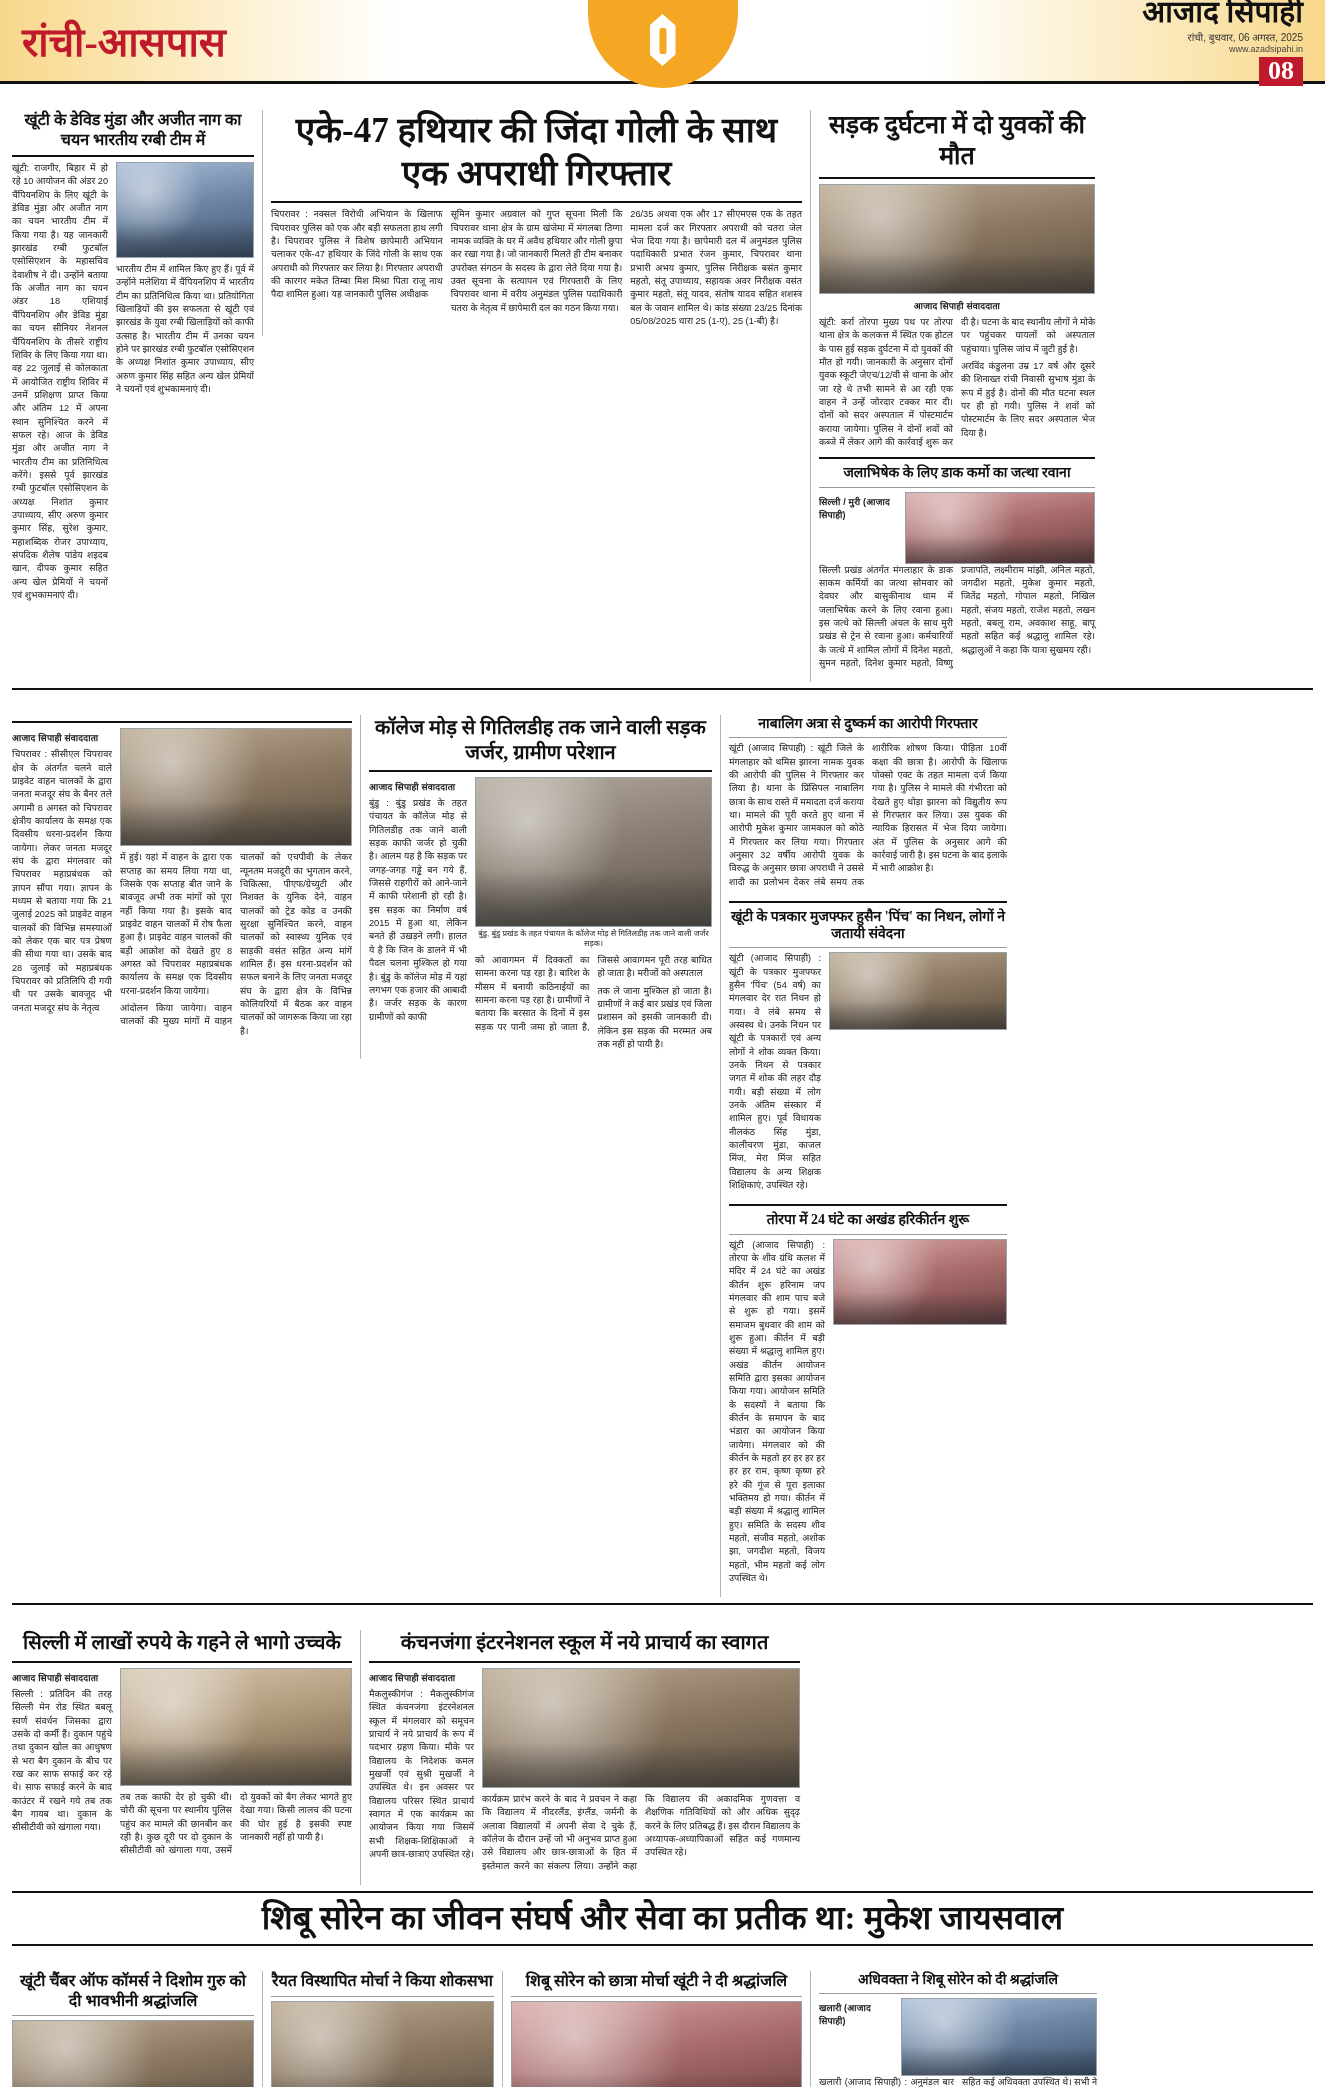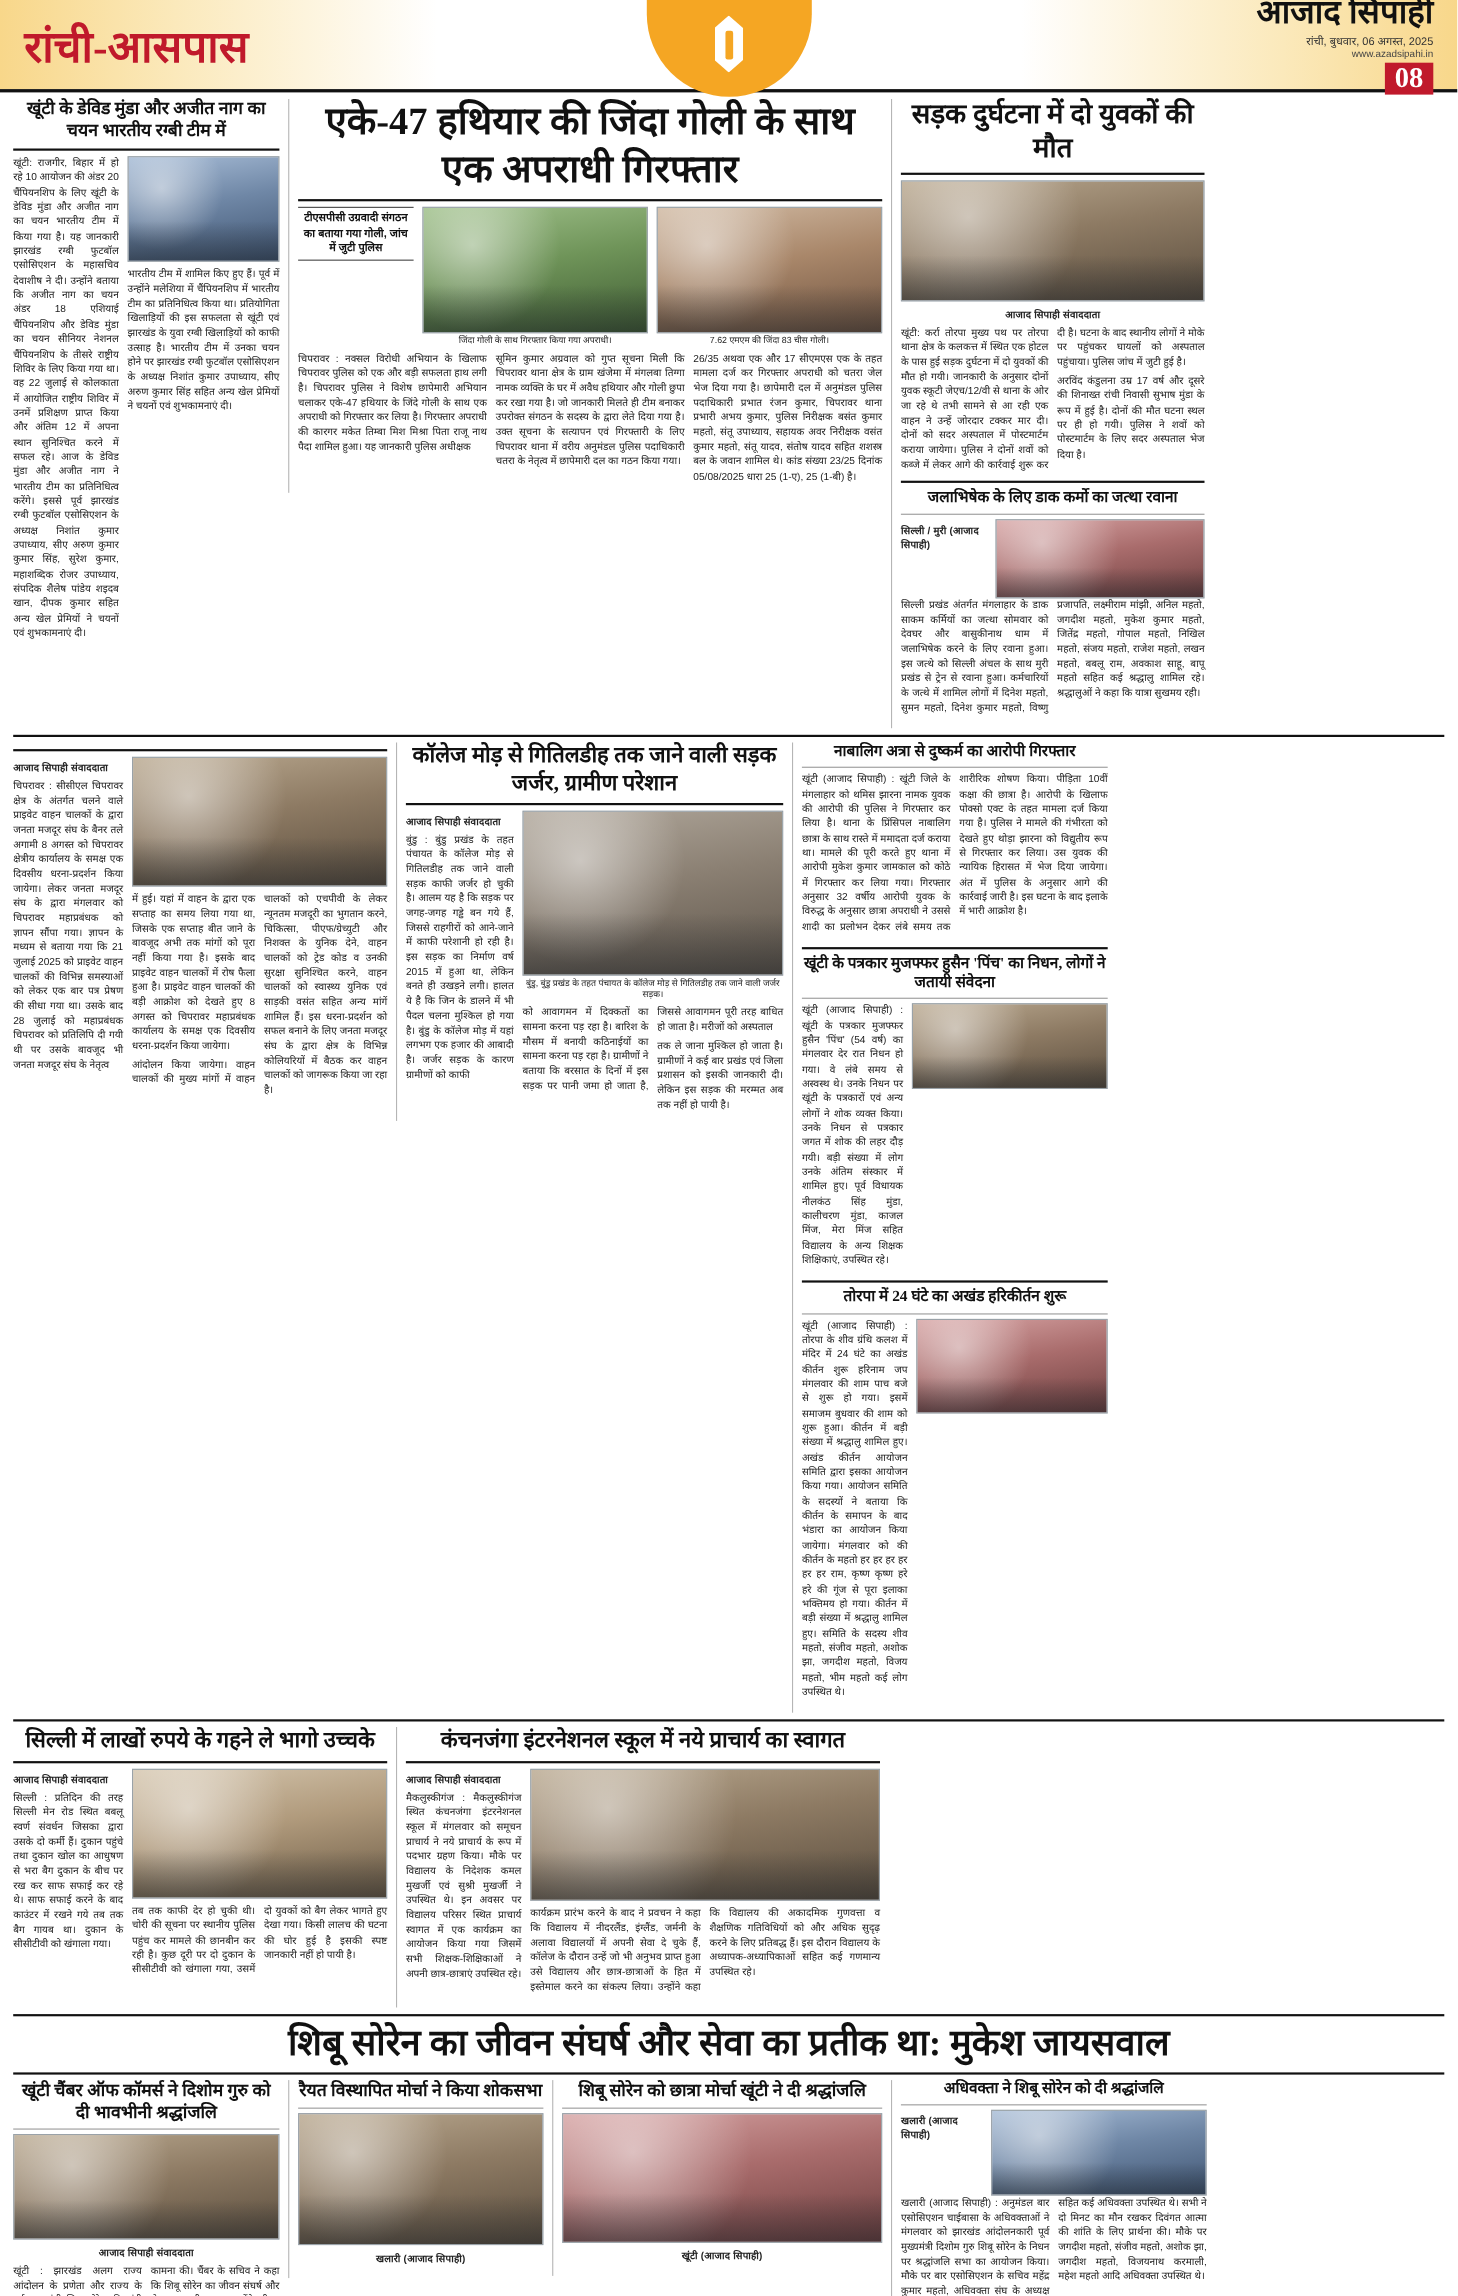--- a/index.html
+++ b/index.html
@@ -105,21 +105,21 @@
     display: flex;
     gap: 8px;
     align-items: flex-start;
   }
   .rule-h {
     border-top: 2px solid #111;
     margin: 6px 0 5px 0;
   }
   .rule-thin { border-top: 1px solid #999; margin: 4px 0; }
 
-  .col { display: flex; flex-direction: column; }
+  .col { display: flex; flex-direction: column; margin-top: 20px; }
 
   h1.headline, h2.headline, h3.headline {
     font-family: "Liberation Serif", serif;
     font-weight: bold;
     color: #111;
     margin: 0 0 5px 0;
     line-height: 1.22;
   }
   .hl-xl { font-size: 35px; text-align: center; }
   .hl-lg { font-size: 25px; text-align: center; }
@@ -241,33 +241,20 @@
               <p class="body">भारतीय टीम में शामिल किए हुए हैं। पूर्व में उन्होंने मलेशिया में चैंपियनशिप में भारतीय टीम का प्रतिनिधित्व किया था। प्रतियोगिता खिलाड़ियों की इस सफलता से खूंटी एवं झारखंड के युवा रग्बी खिलाड़ियों को काफी उत्साह है। भारतीय टीम में उनका चयन होने पर झारखंड रग्बी फुटबॉल एसोसिएशन के अध्यक्ष निशांत कुमार उपाध्याय, सीए अरुण कुमार सिंह सहित अन्य खेल प्रेमियों ने चयनों एवं शुभकामनाएं दी।</p>
             </div>
           </div>
         </div>
       </div>
 
       <div class="col colrule" style="width:540px">
         <div class="article">
           <h1 class="headline hl-xl">एके-47 हथियार की जिंदा गोली के साथ एक अपराधी गिरफ्तार</h1>
           <div class="rule-h"></div>
-          <div class="band" style="gap:8px">
-            <div style="width:105px">
-              <div class="kicker">टीएसपीसी उग्रवादी संगठन का बताया गया गोली, जांच में जुटी पुलिस</div>
-            </div>
-            <div style="width:205px">
-              <div class="photo ph-green" style="height:115px"></div>
-              <div class="caption">जिंदा गोली के साथ गिरफ्तार किया गया अपराधी।</div>
-            </div>
-            <div style="width:205px">
-              <div class="photo ph-ind" style="height:115px"></div>
-              <div class="caption">7.62 एमएम की जिंदा 83 चीस गोली।</div>
-            </div>
-          </div>
           <div class="cols3">
             <p class="body">चिपरावर : नक्सल विरोधी अभियान के खिलाफ चिपरावर पुलिस को एक और बड़ी सफलता हाथ लगी है। चिपरावर पुलिस ने विशेष छापेमारी अभियान चलाकर एके-47 हथियार के जिंदे गोली के साथ एक अपराधी को गिरफ्तार कर लिया है। गिरफ्तार अपराधी की कारगर मकेत तिम्बा मिश मिश्रा पिता राजू नाथ पैदा शामिल हुआ। यह जानकारी पुलिस अधीक्षक</p>
             <p class="body">सूमिन कुमार अग्रवाल को गुप्त सूचना मिली कि चिपरावर थाना क्षेत्र के ग्राम खंजेमा में मंगलबा तिग्गा नामक व्यक्ति के घर में अवैध हथियार और गोली छुपा कर रखा गया है। जो जानकारी मिलते ही टीम बनाकर उपरोक्त संगठन के सदस्य के द्वारा लेते दिया गया है। उक्त सूचना के सत्यापन एवं गिरफ्तारी के लिए चिपरावर थाना में वरीय अनुमंडल पुलिस पदाधिकारी चतरा के नेतृत्व में छापेमारी दल का गठन किया गया।</p>
             <p class="body">26/35 अथवा एक और 17 सीएमएस एक के तहत मामला दर्ज कर गिरफ्तार अपराधी को चतरा जेल भेज दिया गया है। छापेमारी दल में अनुमंडल पुलिस पदाधिकारी प्रभात रंजन कुमार, चिपरावर थाना प्रभारी अभय कुमार, पुलिस निरीक्षक बसंत कुमार महतो, संतू उपाध्याय, सहायक अवर निरीक्षक वसंत कुमार महतो, संतू यादव, संतोष यादव सहित शशस्त्र बल के जवान शामिल थे। कांड संख्या 23/25 दिनांक 05/08/2025 धारा 25 (1-ए), 25 (1-बी) है।</p>
           </div>
         </div>
       </div>
 
       <div class="col colrule" style="width:285px">
         <div class="article">

